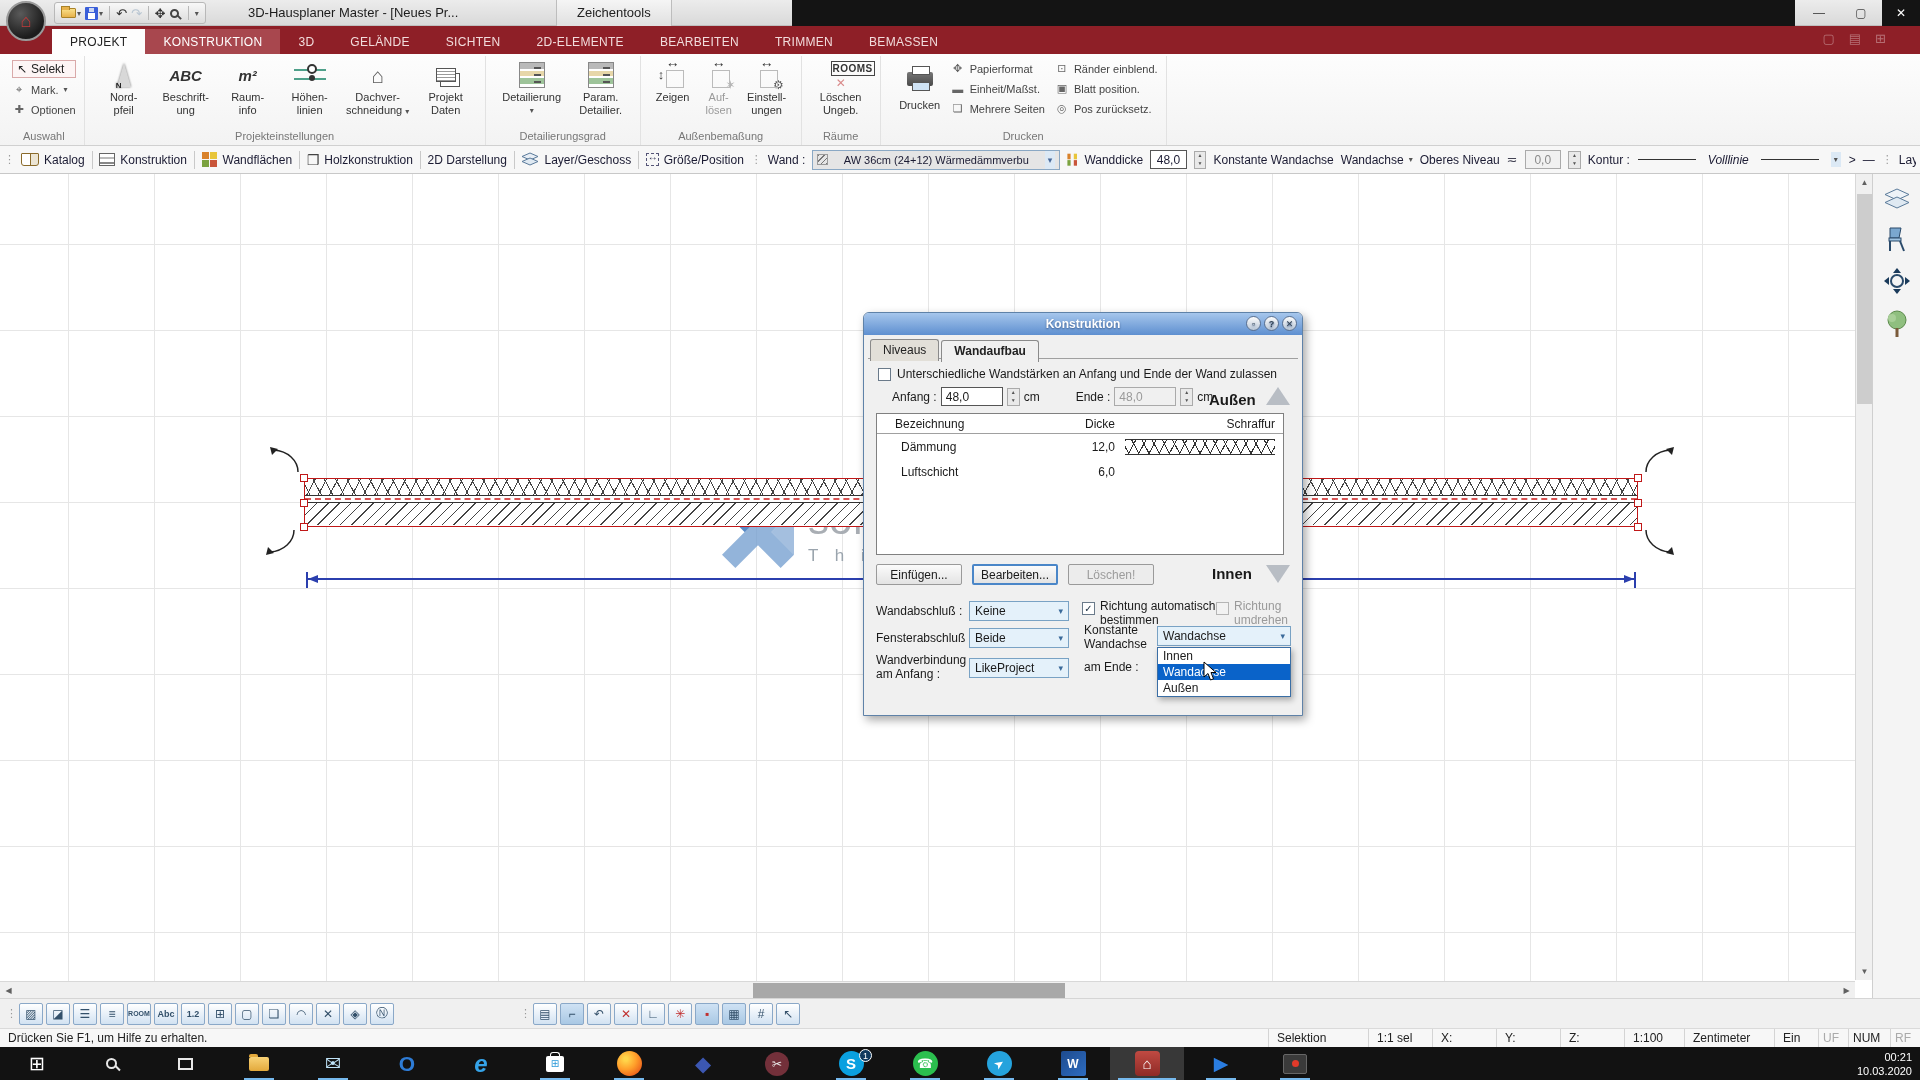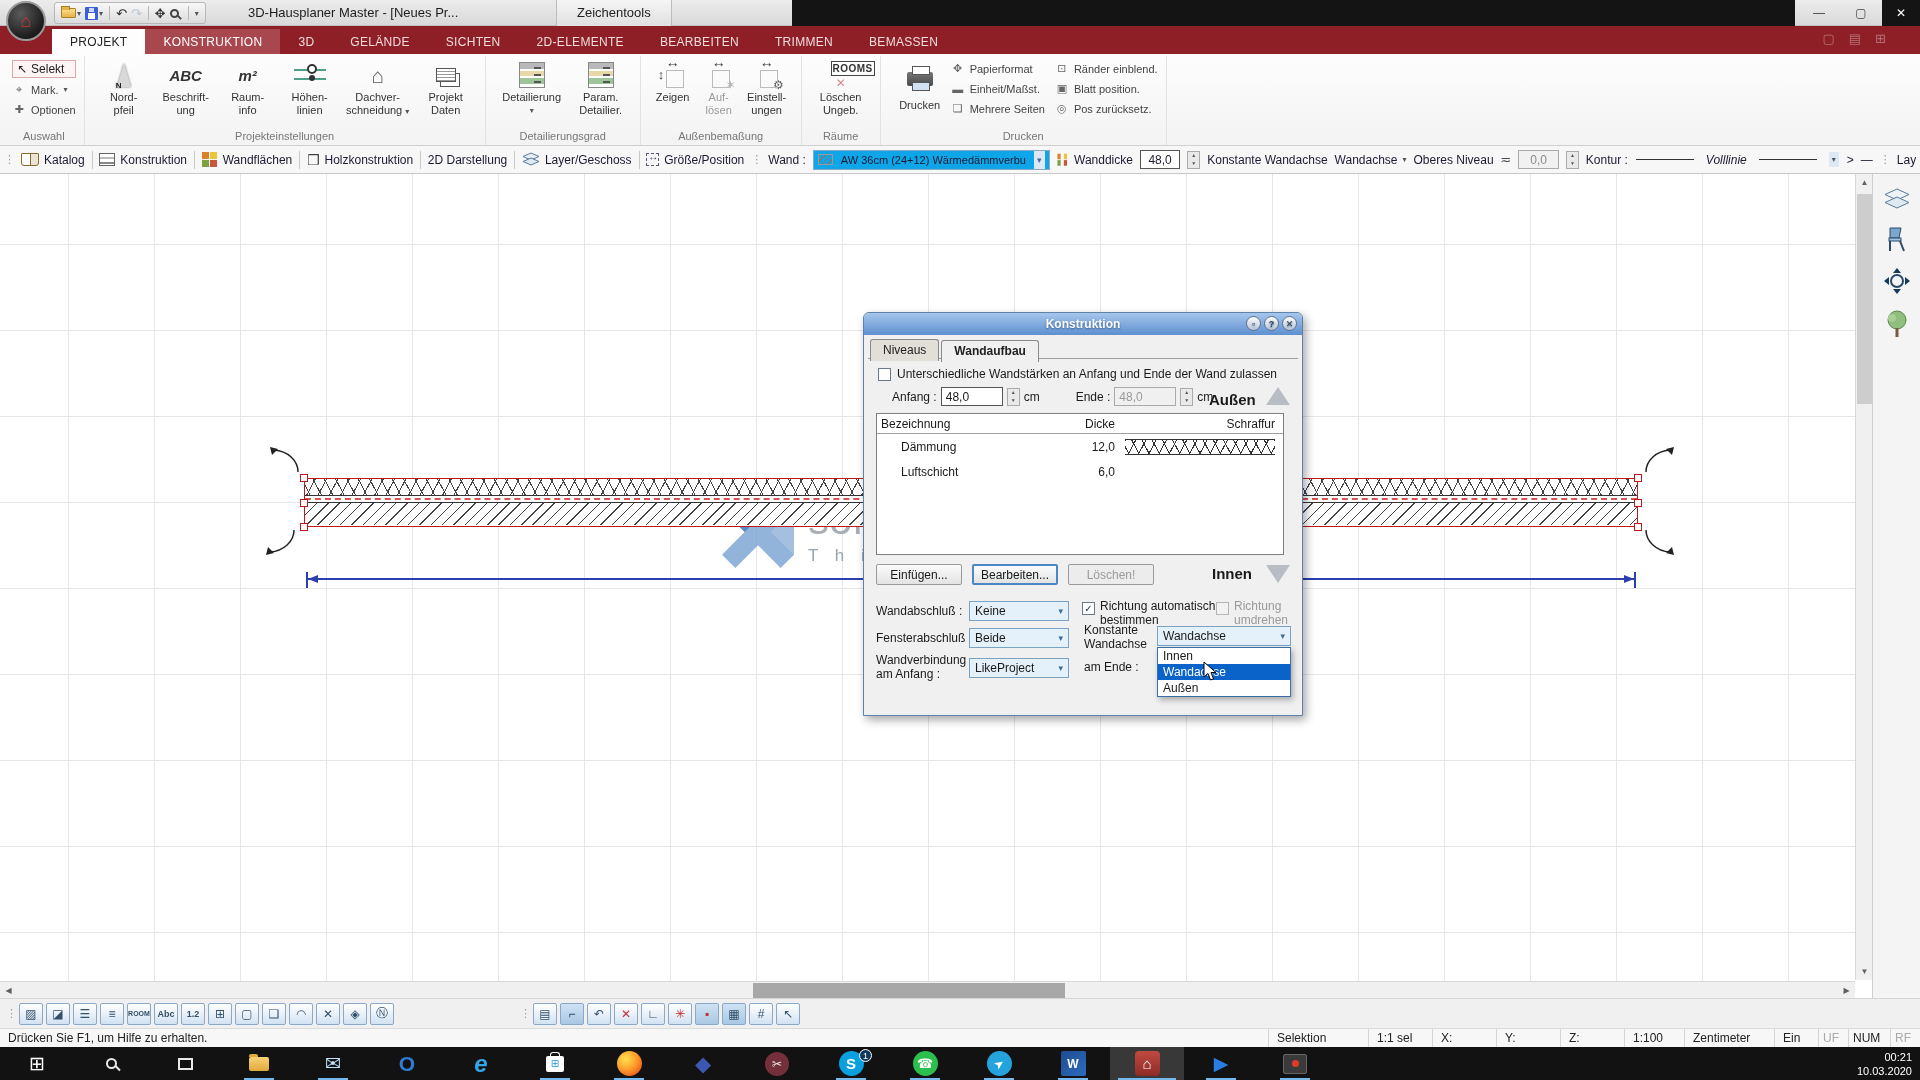--- a/index.html
+++ b/index.html
@@ -84,21 +84,21 @@
   .grip { color:#9a9a9a; font-size:11px; letter-spacing:-1px; }
   .wsep { width:1px; height:18px; background:#c9c9c9; }
   .witem { display:flex; align-items:center; gap:5px; cursor:default; }
   .ico-book { width:18px; height:13px; background:linear-gradient(90deg,#fff 47%,#ece5d4 53%); border:1px solid #8a6a2a; border-radius:1px 1px 3px 3px; position:relative; }
   .ico-book::before { content:""; position:absolute; left:50%; top:0; bottom:0; width:1px; background:#8a6a2a; }
   .ico-konst { width:16px; height:13px; border:1px solid #666; background:linear-gradient(#fff 0 3px,#bbb 3px 5px,#fff 5px 8px,#888 8px 10px,#fff 10px); }
   .ico-wf { width:7px; height:7px; background:#d9822b; box-shadow:8px 0 0 #e8c53a,0 8px 0 #7ba23f,8px 8px 0 #c9553a; margin:0 9px 9px 0; }
   .ico-wf.small { transform:scale(.8); margin:0 6px 7px 0; }
   .ico-gp { width:13px; height:13px; border:1px dashed #557; position:relative; }
   .ico-gp::after { content:"↔"; position:absolute; left:1px; top:-3px; font-size:10px; color:#335; }
-  .combo { height:20px; border:1px solid #8aa8c4; background:#0ea5e9; display:flex; align-items:center; padding:0 4px; gap:8px; }
+  .combo { height:20px; border:1px solid #8aa8c4; background:#e5e5e5; display:flex; align-items:center; padding:0 4px; gap:16px; }
   .combo .cvx { margin-left:auto; color:#4a6a9a; font-size:9px; background:#dce9f5; align-self:stretch; display:flex; align-items:center; padding:0 3px; }
   .swatch-diag { width:15px; height:11px; border:1px solid #999; background:repeating-linear-gradient(135deg,#777 0 1px,transparent 1px 4px); }
   .numbox { width:62px; height:19px; border:1px solid #555; background:#fff; display:flex; align-items:center; justify-content:center; font-size:12px; }
   .numbox.dis { border-color:#aaa; color:#8a8a8a; background:#f1f1f1; }
   .spincol { display:flex; flex-direction:column; border:1px solid #aaa; background:#e9e9e9; }
   .spincol span { font-size:5px; color:#555; padding:1.5px 3px; line-height:5px; }
   .konturline { display:flex; align-items:center; gap:12px; border:1px solid transparent;font-style:italic; }
   .kline { width:58px; height:1px; background:#333; }
   .laybl { overflow:hidden; }
 
@@ -159,21 +159,21 @@
   .anf-row { position:absolute; left:28px; top:74px; display:flex; align-items:center; gap:4px; }
   .spinbox { display:flex; }
   .spinbox .val { width:62px; height:19px; border:1px solid #555; background:#fff; padding:2px 4px; }
   .spinbox.dis .val { border-color:#aaa; color:#9a9a9a; background:#f0f0f0; }
   .aussen { position:absolute; left:345px; top:78px; font-size:15px; font-weight:bold; }
   .innen { position:absolute; left:348px; top:252px; font-size:15px; font-weight:bold; }
   .tri-up { position:absolute; left:402px; top:74px; width:0; height:0; border-left:12px solid transparent; border-right:12px solid transparent; border-bottom:18px solid #b8bdc4; }
   .tri-down { position:absolute; left:402px; top:252px; width:0; height:0; border-left:12px solid transparent; border-right:12px solid transparent; border-top:18px solid #b8bdc4; }
   .dtable { position:absolute; left:12px; top:100px; width:408px; height:142px; border:1px solid #808080; background:#fff; }
   .thead { display:flex; height:20px; border-bottom:1px solid #a0a0a0; align-items:center; }
-  .thead .c1 { width:150px; padding-left:4px; } .thead .c2 { width:88px; text-align:right; } .thead .c3 { flex:1; text-align:right; padding-right:8px; }
+  .thead .c1 { width:150px; padding-left:18px; } .thead .c2 { width:88px; text-align:right; } .thead .c3 { flex:1; text-align:right; padding-right:8px; }
   .trow { display:flex; height:25px; align-items:center; }
   .trow .c1 { width:150px; padding-left:24px; } .trow .c2 { width:88px; text-align:right; }
   .trow .c3 { flex:1; padding:0 8px 0 10px; }
   .trow.sel { border-top:2px solid #111; border-bottom:2px solid #111; background:#fbfbfb; }
   .trow.sel .c1 { background:#ececec; }
   .sw { height:16px; }
   .sw.ins { border-top:1px solid #333; border-bottom:1px solid #333;
     background-image:repeating-linear-gradient(62deg,transparent 0 3px,#333 3px 4px,transparent 4px 9px),
                      repeating-linear-gradient(-62deg,transparent 0 3px,#333 3px 4px,transparent 4px 9px); }
   .sw.diag { background-image:repeating-linear-gradient(135deg,#333 0 1px,transparent 1px 7px); }

